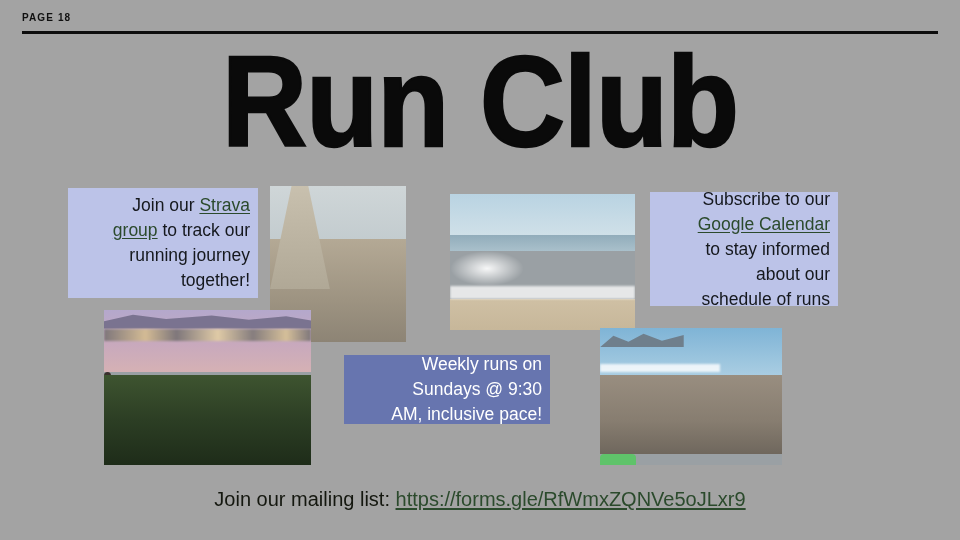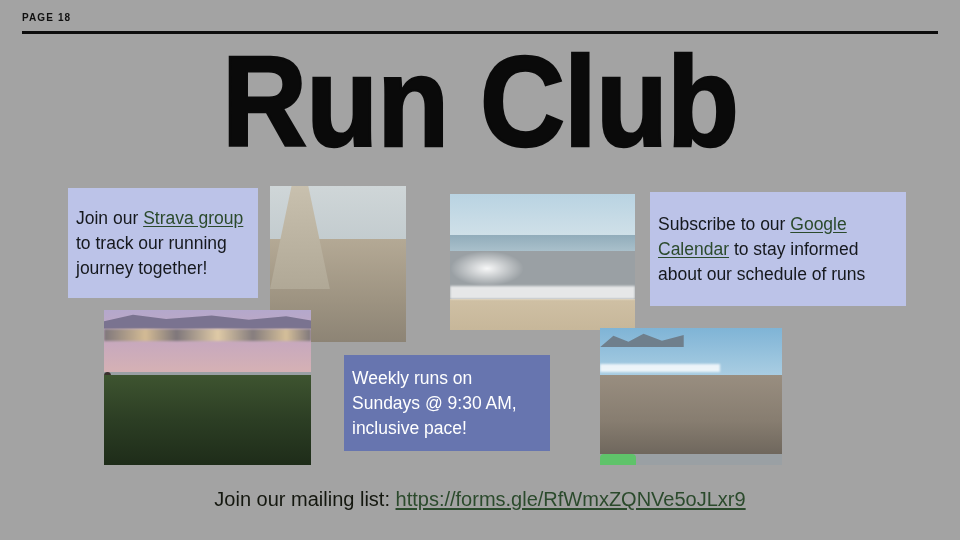--- a/index.html
+++ b/index.html
@@ -59,22 +59,23 @@
     -webkit-text-stroke: 2.5px #0a0a0a;
   }
 
   
   .callout {
     position: absolute;
     box-sizing: border-box;
     display: flex;
     align-items: center;
     justify-content: center;
-    text-align: left;
+    text-align: right;
     font-family: "Liberation Sans", sans-serif;
+    padding-left: 36px;
   }
   .callout .inner {
     width: 100%;
     padding: 0 8px;
   }
   .callout-light {
     background: #bcc3e8;
     color: #15181d;
   }
   .callout-dark {
@@ -90,30 +91,30 @@
     left: 68px;
     top: 188px;
     width: 190px;
     height: 110px;
     font-size: 17.5px;
     line-height: 25px;
   }
   .callout-calendar {
     left: 650px;
     top: 192px;
-    width: 256px;
+    width: 188px;
     height: 114px;
     font-size: 17.5px;
     line-height: 25px;
   }
   .callout-weekly {
     left: 344px;
     top: 355px;
     width: 206px;
-    height: 96px;
+    height: 69px;
     font-size: 17.5px;
     line-height: 25px;
   }
 
   
   .photo {
     position: absolute;
     overflow: hidden;
     background: #9aa0a4;
   }

